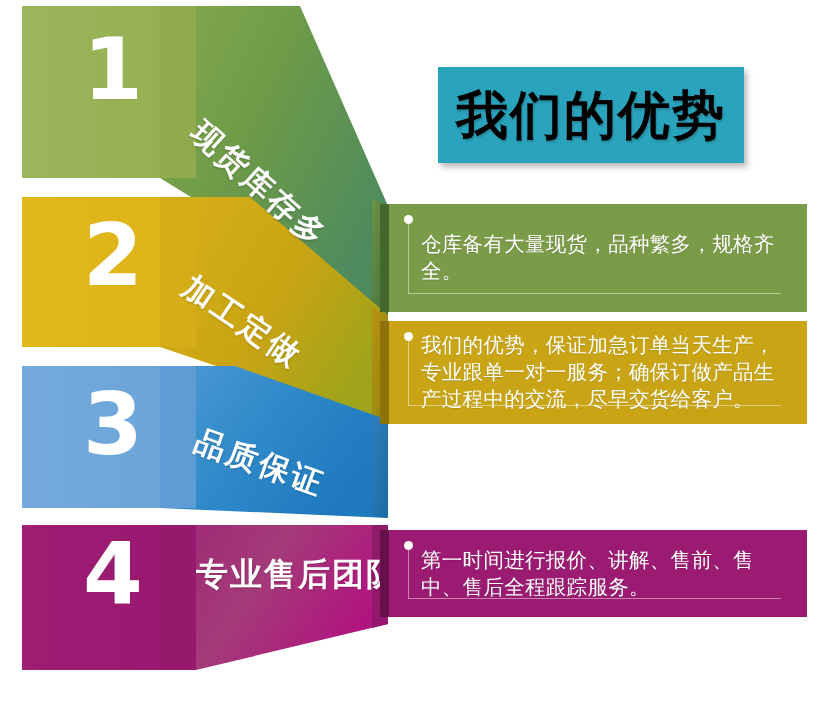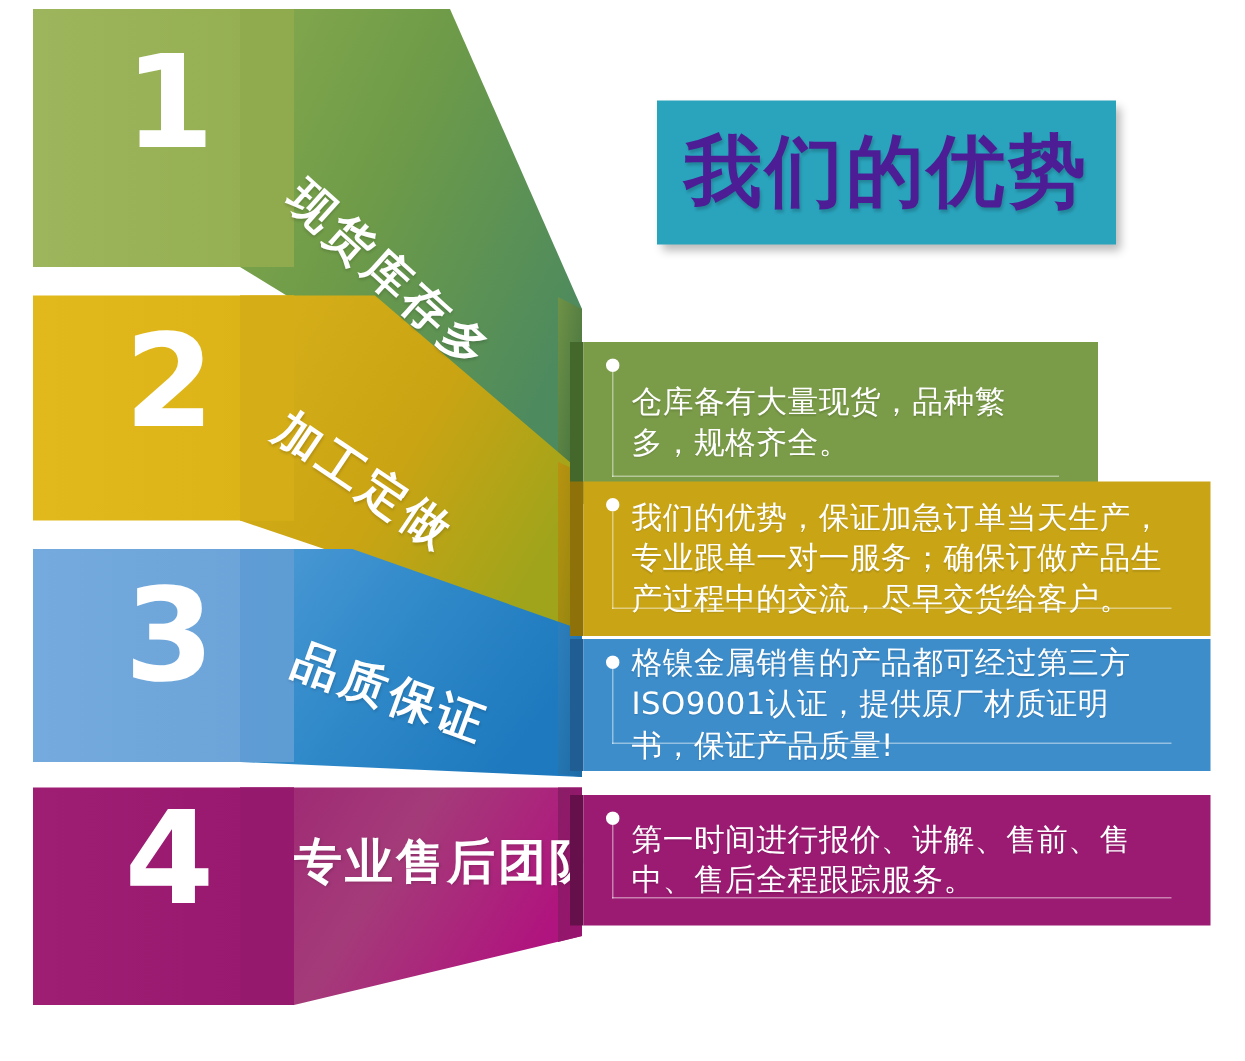--- a/index.html
+++ b/index.html
@@ -16,21 +16,21 @@
 
   
   .title-banner{
     position:absolute;
     left:438px;top:67px;width:306px;height:96px;
     background:#2AA3BC;
     box-shadow:3px 4px 6px rgba(0,0,0,.28);
     display:flex;align-items:center;justify-content:center;
   }
   .title-banner .title-text{
-    color:#4c1d95;
+    color:#000000;
     font-size:52px;
     font-weight:bold;
     letter-spacing:2px;
     line-height:1;
     text-shadow:1px 2px 2px rgba(0,0,0,.18);
     white-space:nowrap;
   }
 
   
   .num-text{
@@ -101,21 +101,21 @@
     left:32px;right:30px;top:50%;
     transform:translateY(-50%);
     color:#ffffff;
     font-size:20.5px;
     line-height:1.32;
     letter-spacing:.3px;
     text-shadow:0 1px 1px rgba(0,0,0,.12);
   }
 
   
-  #panel-1{left:380px;top:228px;width:352px;height:108px;}
+  #panel-1{left:380px;top:204px;width:427px;height:108px;}
   #panel-2{left:380px;top:321px;width:427px;height:103px;}
   #panel-3{left:380px;top:426px;width:427px;height:88px;}
   #panel-4{left:380px;top:530px;width:427px;height:87px;}
 
   
   #panel-1 .body{background:#7A9B48;}
   #panel-1 .side{background:#44672B;}
   #panel-2 .body{background:#C9A516;}
   #panel-2 .side{background:#8E7209;}
   #panel-3 .body{background:#3D8DCB;}
@@ -260,29 +260,20 @@
   <div class="panel" id="panel-2">
     <div class="side"></div>
     <div class="body">
       <span class="corner-dot"></span>
       <span class="rule-v"></span>
       <span class="rule-h"></span>
       <div class="ptext">我们的优势，保证加急订单当天生产，专业跟单一对一服务；确保订做产品生产过程中的交流，尽早交货给客户。</div>
     </div>
   </div>
 
-  <div class="panel" id="panel-3">
-    <div class="side"></div>
-    <div class="body">
-      <span class="corner-dot"></span>
-      <span class="rule-v"></span>
-      <span class="rule-h"></span>
-      <div class="ptext">格镍金属销售的产品都可经过第三方ISO9001认证，提供原厂材质证明书，保证产品质量!</div>
-    </div>
-  </div>
 
   <div class="panel" id="panel-4">
     <div class="side"></div>
     <div class="body">
       <span class="corner-dot"></span>
       <span class="rule-v"></span>
       <span class="rule-h"></span>
       <div class="ptext">第一时间进行报价、讲解、售前、售中、售后全程跟踪服务。</div>
     </div>
   </div>

